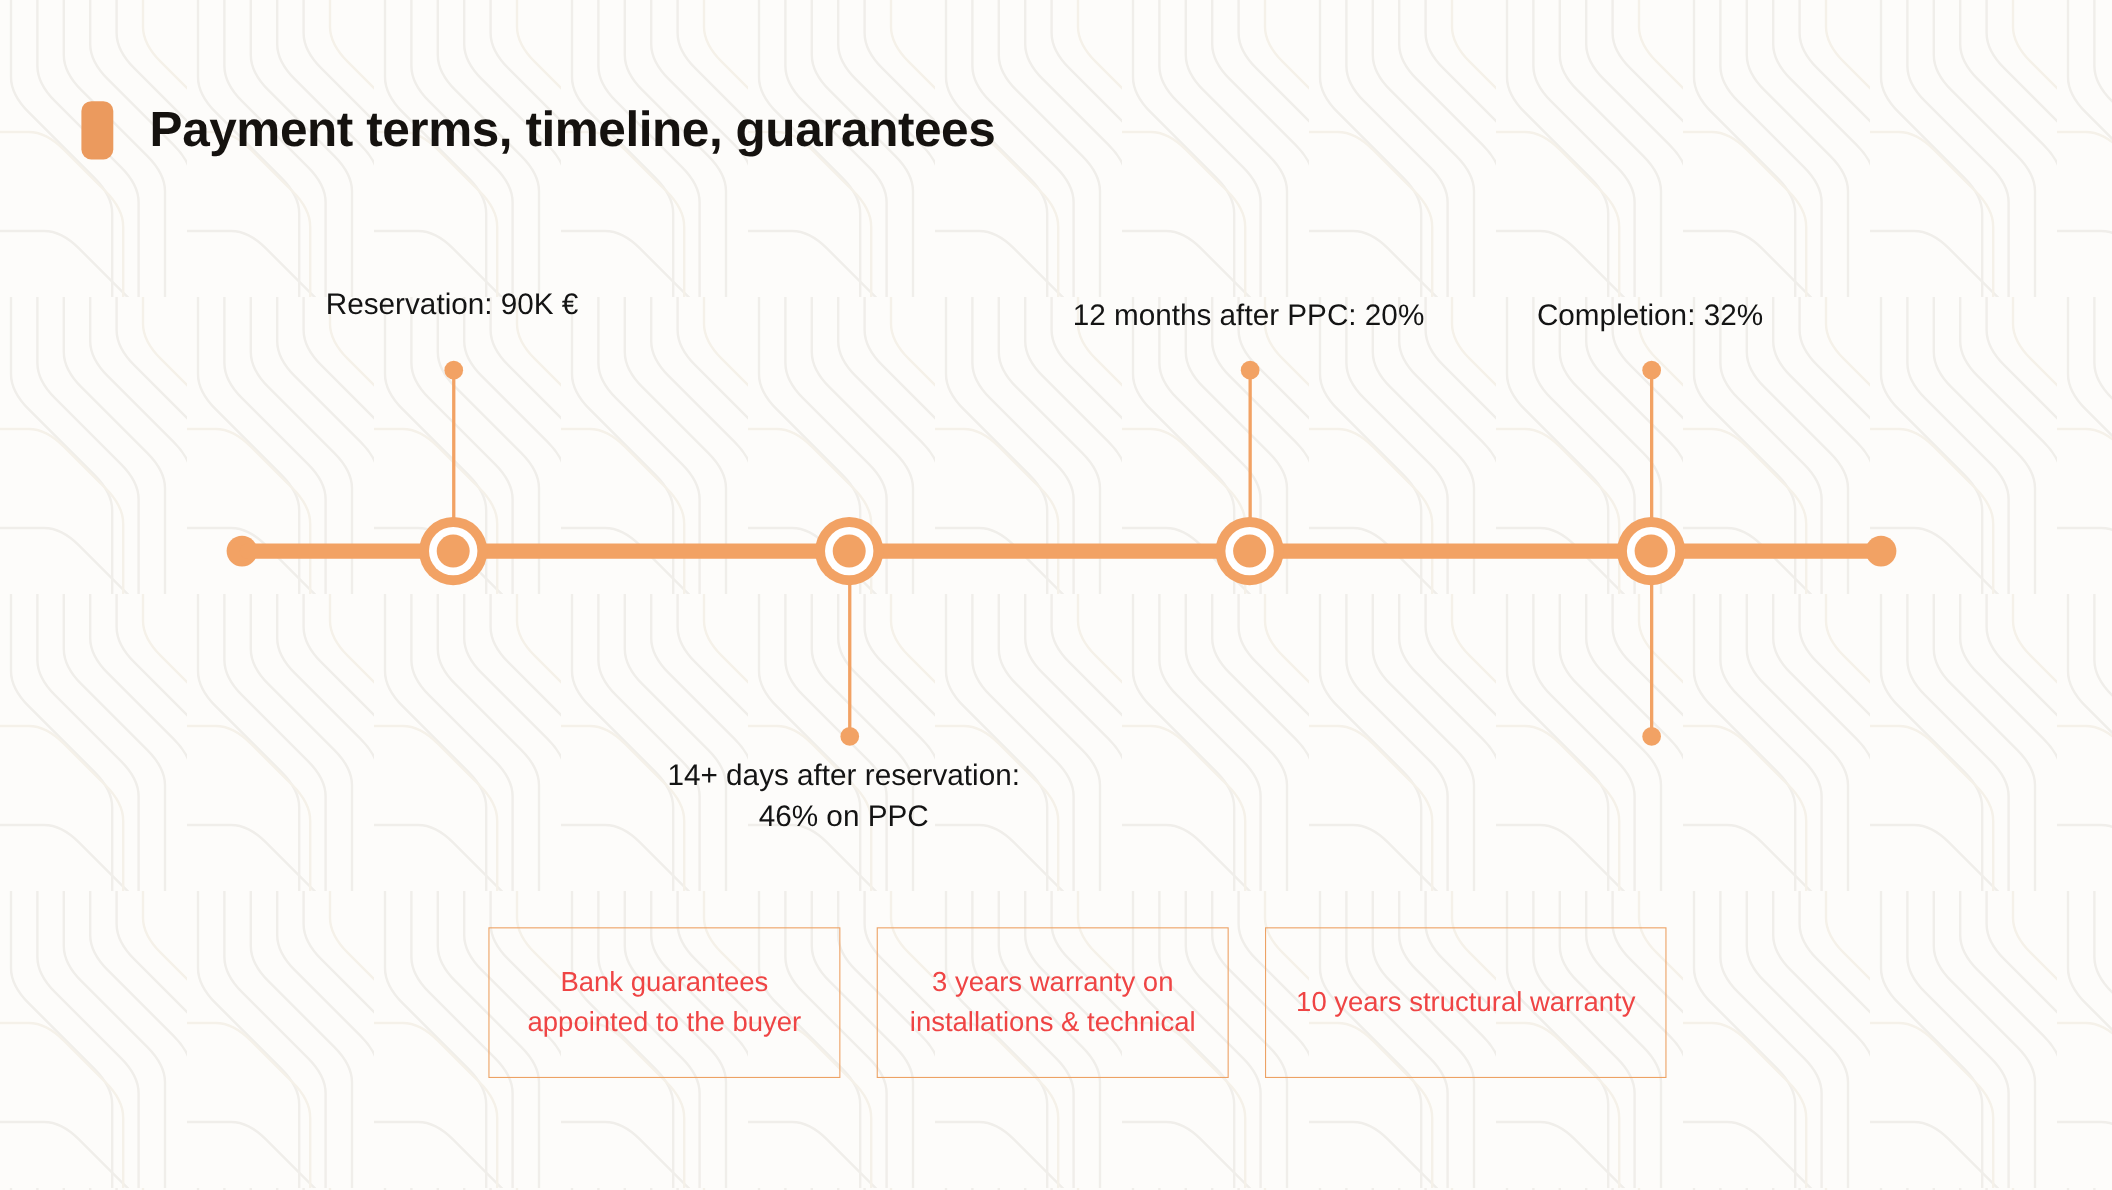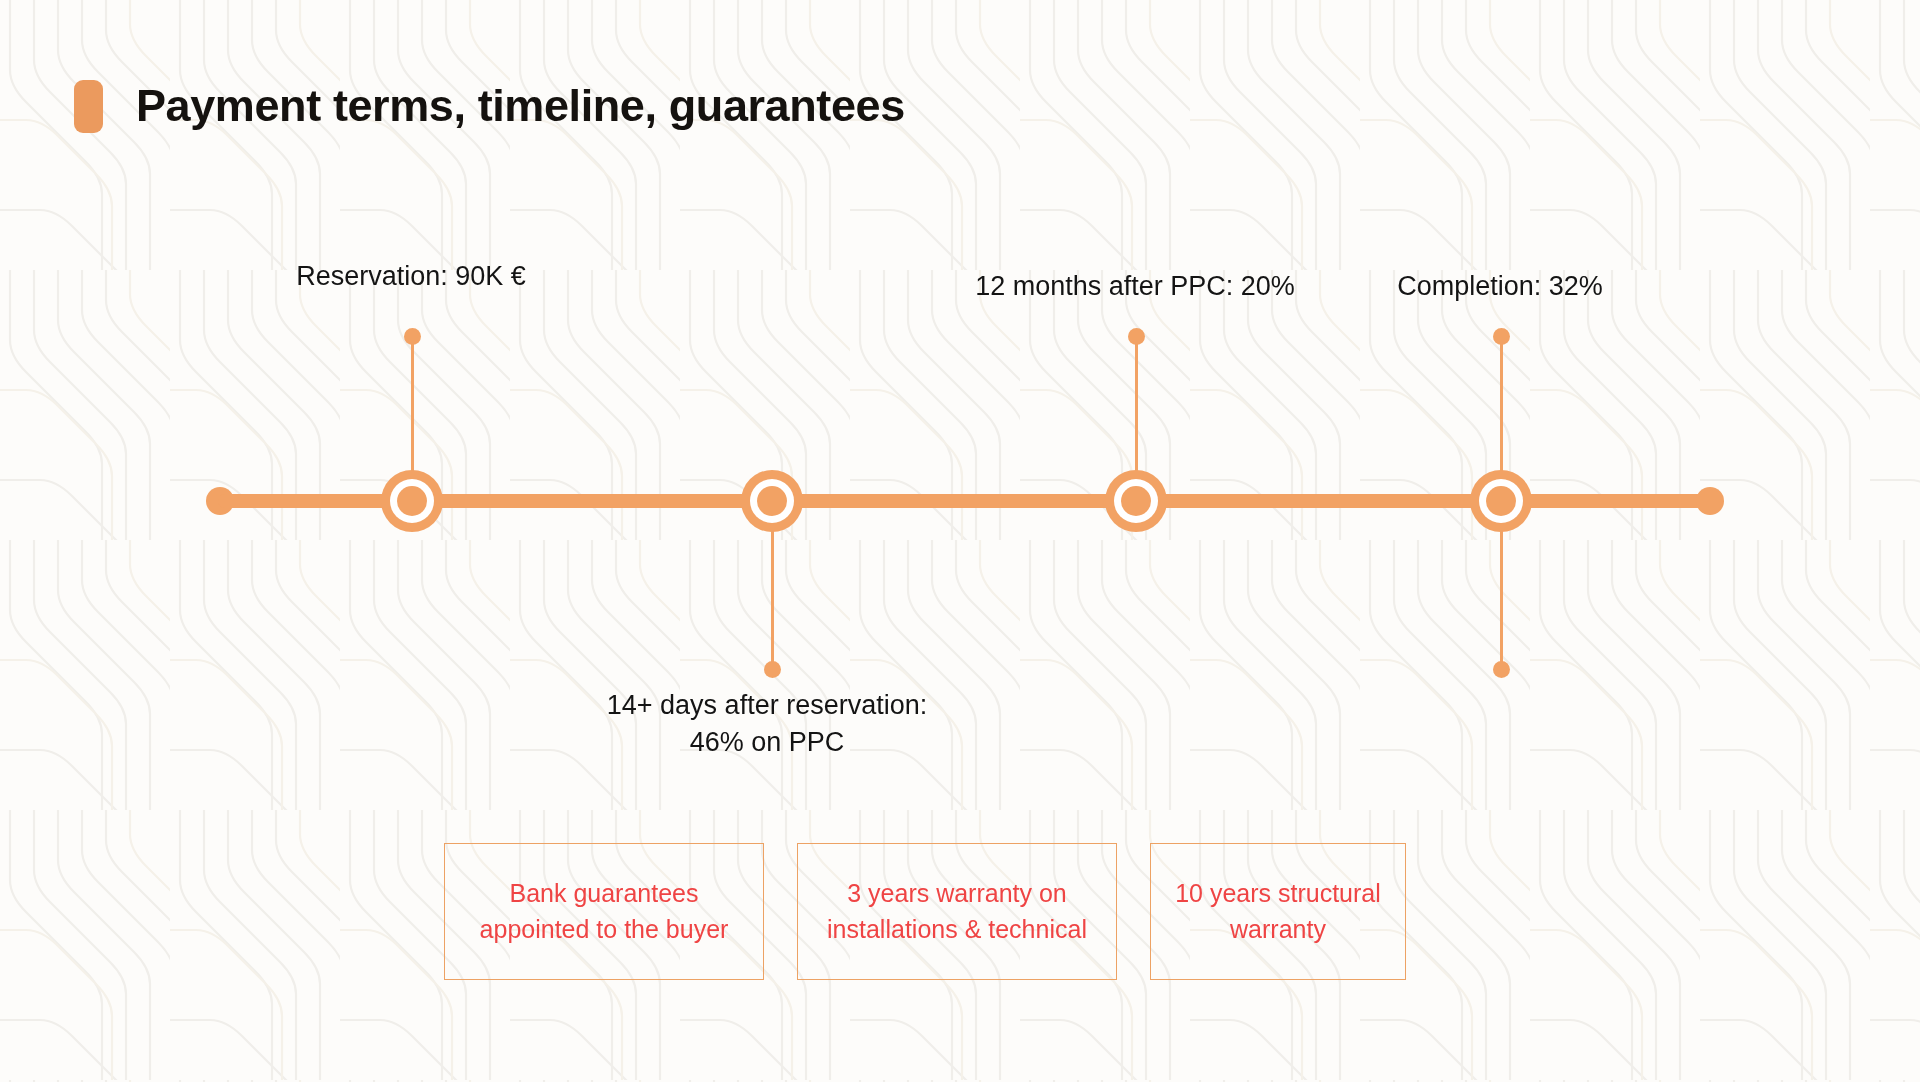--- a/index.html
+++ b/index.html
@@ -27,21 +27,21 @@
     position: absolute;
     inset: 0;
     z-index: 0;
     pointer-events: none;
   }
 
   
   #title-row {
     position: absolute;
     left: 74px;
-    top: 70px;
+    top: 82px;
     height: 72px;
     display: flex;
     align-items: center;
     z-index: 5;
   }
   #title-accent {
     width: 29px;
     height: 53px;
     border-radius: 9px;
     background: #eb9a5e;
@@ -161,21 +161,21 @@
     height: 137px;
   }
   .g-box-text {
     font-size: 25px;
     line-height: 1.42;
     color: #ef4444;
     text-align: center;
   }
   .g-box-1 { width: 320px; }
   .g-box-2 { width: 320px; }
-  .g-box-3 { width: 256px; }
+  .g-box-3 { width: 365px; }
 </style>
 </head>
 <body>
 
 <div id="slide">
 
   <svg id="bg-pattern" viewBox="0 0 1920 1082" preserveAspectRatio="none" aria-hidden="true">
     <defs>
       <pattern id="circuitTrace" x="0" y="0" width="170" height="270" patternUnits="userSpaceOnUse">
         <g fill="none" stroke="#f0eeea" stroke-width="2.2" stroke-linecap="round" stroke-linejoin="round">

